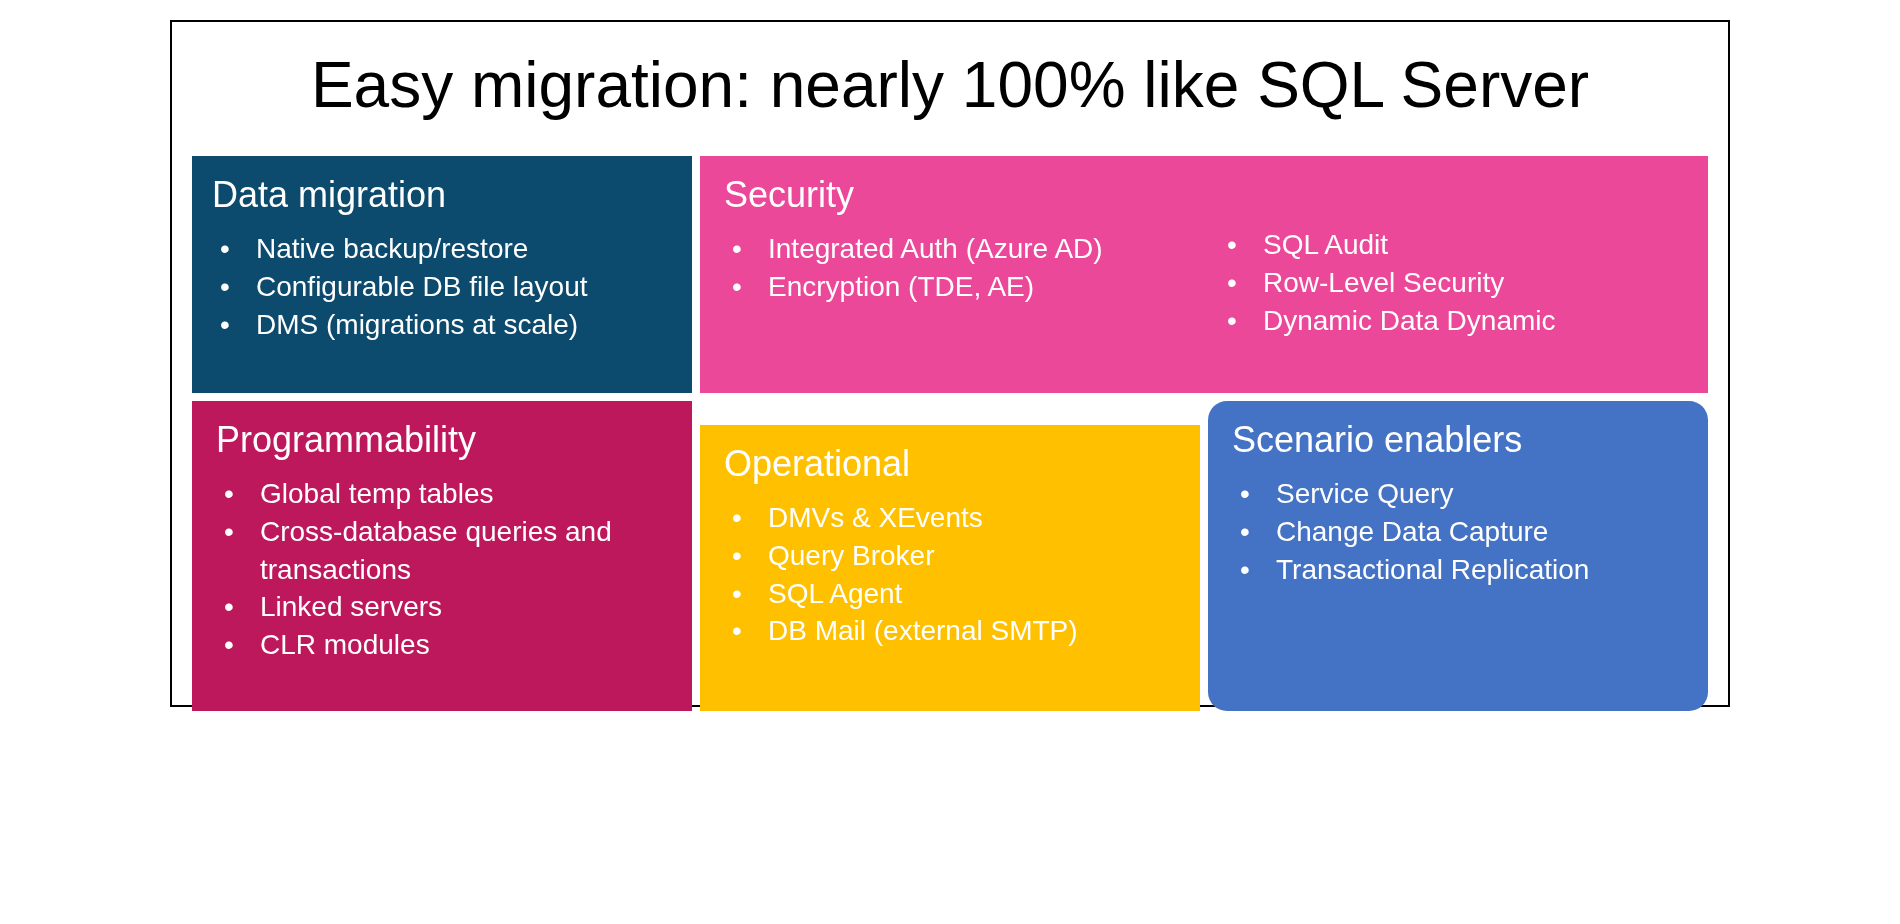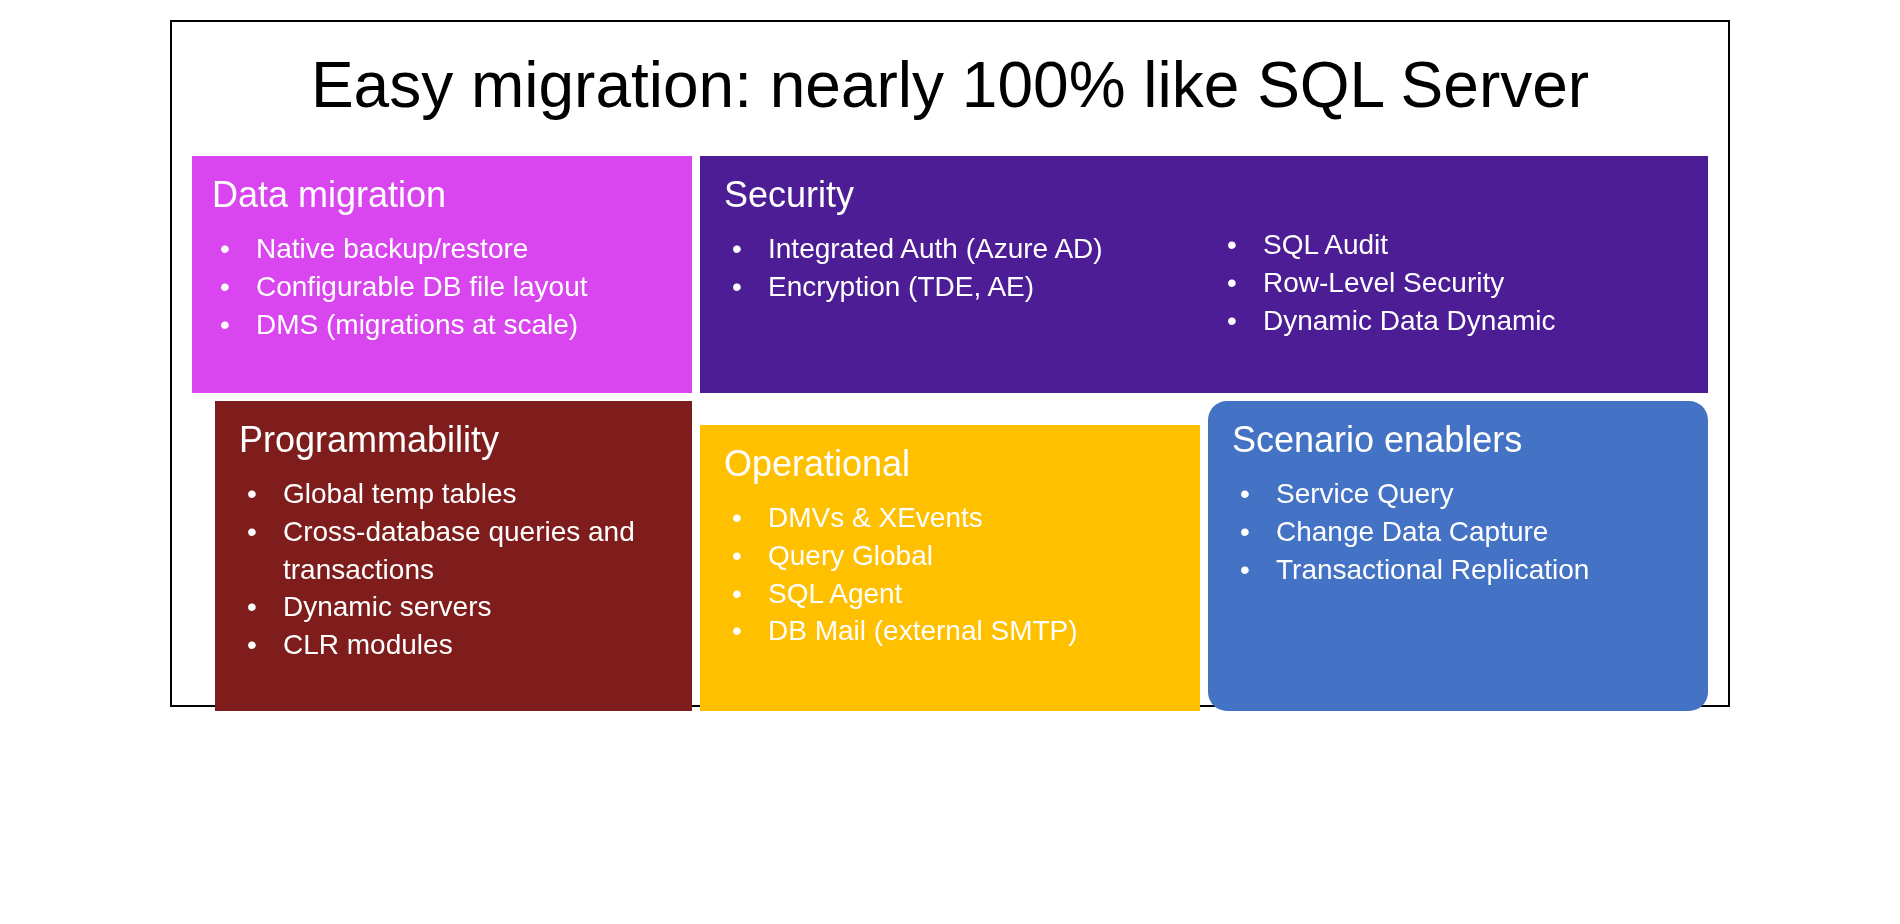--- a/index.html
+++ b/index.html
@@ -56,23 +56,23 @@
       display: flex;
       align-items: flex-start;
     }
     .card ul li .bullet-dot {
       width: 36px;
       flex-shrink: 0;
     }
     .card ul li .bullet-text {
       flex: 1;
     }
-    .card-data-migration { background: #d946ef; grid-column: 1; grid-row: 1; padding-left: 20px; }
-    .card-security { background: #4c1d95; grid-column: 2 / span 2; grid-row: 1; }
-    .card-programmability { background: #7f1d1d; grid-column: 1; grid-row: 2; margin-left: 23px; }
+    .card-data-migration { background: #0c4a6e; grid-column: 1; grid-row: 1; padding-left: 20px; }
+    .card-security { background: #ec4899; grid-column: 2 / span 2; grid-row: 1; }
+    .card-programmability { background: #be185d; grid-column: 1; grid-row: 2; }
     .card-operational { background: #ffc000; grid-column: 2; grid-row: 2; margin-top: 24px; }
     .card-scenario { background: #4472c4; grid-column: 3; grid-row: 2; border-radius: 19px; }
     .security-columns {
       display: flex;
       gap: 30px;
     }
     .security-col1 { flex: 1; }
     .security-col2 { flex: 1; margin-top: -4px; }
   </style>
 </head>
@@ -136,39 +136,39 @@
         <li>
             <span class="bullet-dot">•</span>
             <span class="bullet-text">Global temp tables</span>
           </li>
         <li>
             <span class="bullet-dot">•</span>
             <span class="bullet-text">Cross-database queries and transactions</span>
           </li>
         <li>
             <span class="bullet-dot">•</span>
-            <span class="bullet-text">Dynamic servers</span>
+            <span class="bullet-text">Linked servers</span>
           </li>
         <li>
             <span class="bullet-dot">•</span>
             <span class="bullet-text">CLR modules</span>
           </li>
       </ul>
     </div>
 
     <div class="card card-operational">
       <div class="card-heading">Operational</div>
       <ul>
         <li>
             <span class="bullet-dot">•</span>
             <span class="bullet-text">DMVs &amp; XEvents</span>
           </li>
         <li>
             <span class="bullet-dot">•</span>
-            <span class="bullet-text">Query Global</span>
+            <span class="bullet-text">Query Broker</span>
           </li>
         <li>
             <span class="bullet-dot">•</span>
             <span class="bullet-text">SQL Agent</span>
           </li>
         <li>
             <span class="bullet-dot">•</span>
             <span class="bullet-text">DB Mail (external SMTP)</span>
           </li>
       </ul>

